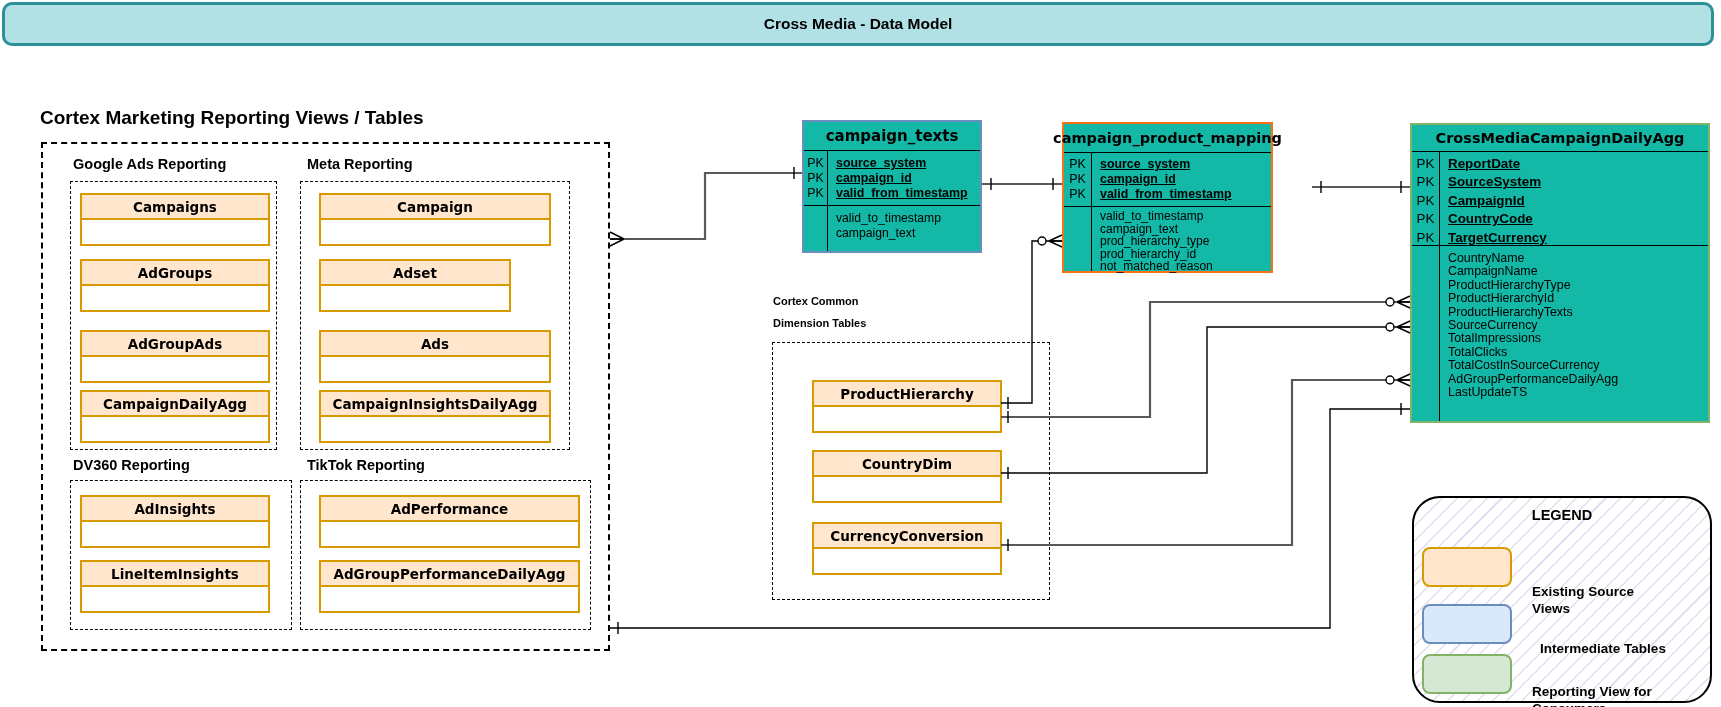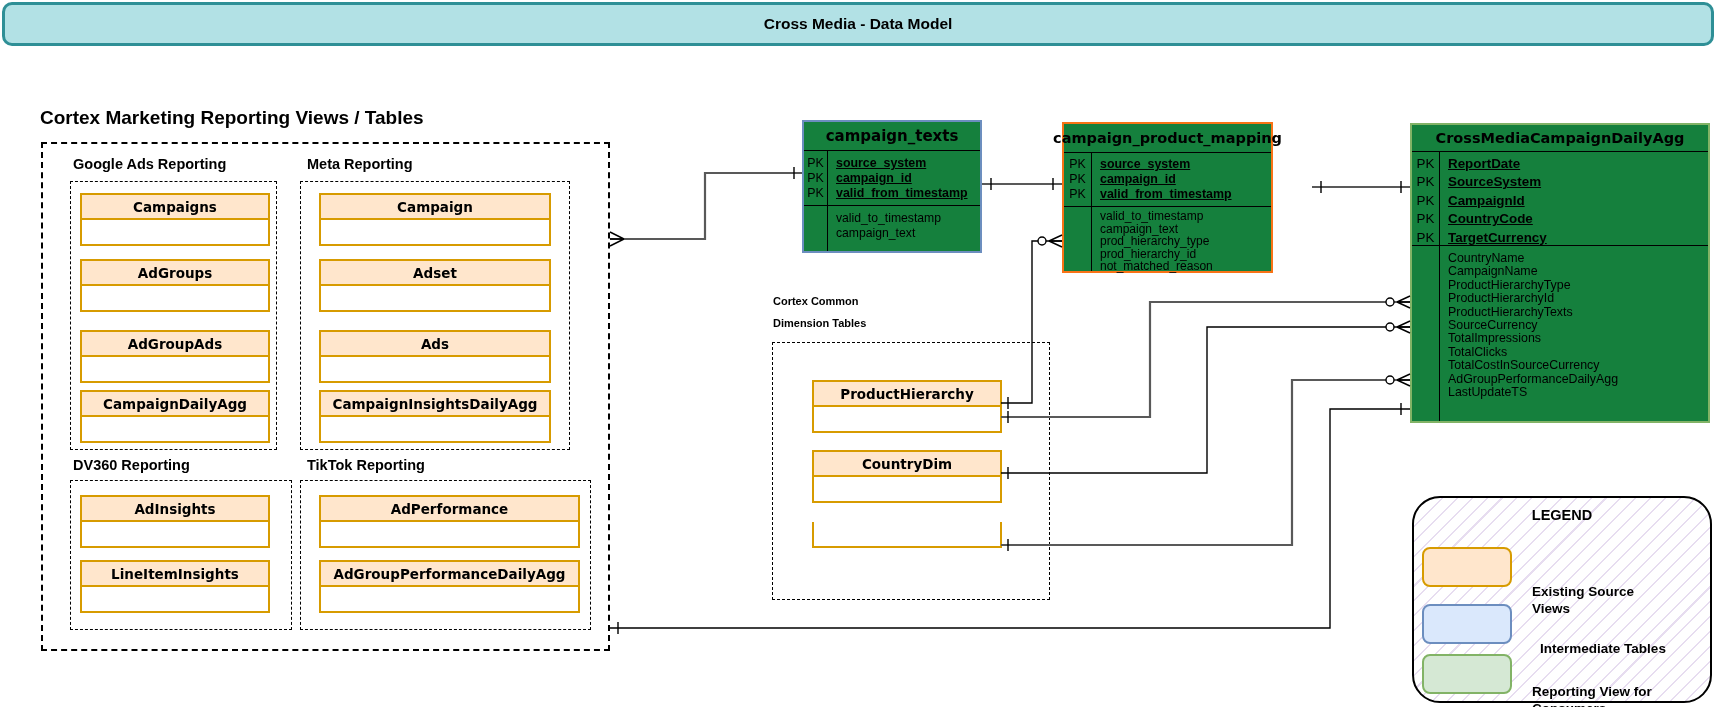--- a/index.html
+++ b/index.html
@@ -21,21 +21,21 @@
   .dashed-inner{position:absolute;border:1.6px dashed #000;box-sizing:border-box;}
 
   
   .card{position:absolute;}
   .card-h{height:27px;background:#ffe6cc;border:2px solid #d79b00;box-sizing:border-box;
           display:flex;align-items:center;justify-content:center;
           font-family:"DejaVu Sans",sans-serif;font-weight:bold;font-size:13.5px;white-space:nowrap;}
   .card-b{height:26px;background:#fff;border:2px solid #d79b00;border-top:none;box-sizing:border-box;}
 
   
-  .er-table{position:absolute;background:#15803d;box-sizing:border-box;}
+  .er-table{position:absolute;background:#14b8a6;box-sizing:border-box;}
   .er-ttl{display:flex;align-items:center;justify-content:center;border-bottom:1px solid #000;
           font-family:"DejaVu Sans",sans-serif;font-weight:bold;}
   .er-sec{display:flex;align-items:stretch;box-sizing:border-box;}
   .er-pkcol{border-right:1px solid #000;box-sizing:border-box;text-align:center;flex:none;}
   .er-flds{flex:1;padding-left:8px;box-sizing:border-box;}
   .er-body{border-top:1px solid #000;}
   .pkf{font-weight:bold;text-decoration:underline;white-space:nowrap;}
   .fld{white-space:nowrap;}
 
   .ct{left:802px;top:120px;width:180px;border:2px solid #6c8ebf;}
@@ -125,21 +125,21 @@
   </div>
   <div class="card" style="left:80px;top:390px;width:190px;">
     <div class="card-h">CampaignDailyAgg</div>
       <div class="card-b"></div>
   </div>
 
   <div class="card" style="left:319px;top:193px;width:232px;">
     <div class="card-h">Campaign</div>
       <div class="card-b"></div>
   </div>
-  <div class="card" style="left:319px;top:259px;width:232px;">
+  <div class="card" style="left:319px;top:259px;width:192px;">
     <div class="card-h">Adset</div>
       <div class="card-b"></div>
   </div>
   <div class="card" style="left:319px;top:330px;width:232px;">
     <div class="card-h">Ads</div>
       <div class="card-b"></div>
   </div>
   <div class="card" style="left:319px;top:390px;width:232px;">
     <div class="card-h">CampaignInsightsDailyAgg</div>
       <div class="card-b"></div>
@@ -171,20 +171,21 @@
 
   <div class="card" style="left:812px;top:380px;width:190px;">
     <div class="card-h">ProductHierarchy</div>
       <div class="card-b"></div>
   </div>
   <div class="card" style="left:812px;top:450px;width:190px;">
     <div class="card-h">CountryDim</div>
       <div class="card-b"></div>
   </div>
   <div class="card" style="left:812px;top:522px;width:190px;">
+    <div class="card-h">CurrencyConversion</div>
       <div class="card-b"></div>
   </div>
 
   <div class="er-table ct">
     <div class="er-ttl">campaign_texts</div>
     <div class="er-sec pk-sec">
       <div class="er-pkcol">
         <div>PK</div>
         <div>PK</div>
         <div>PK</div>

